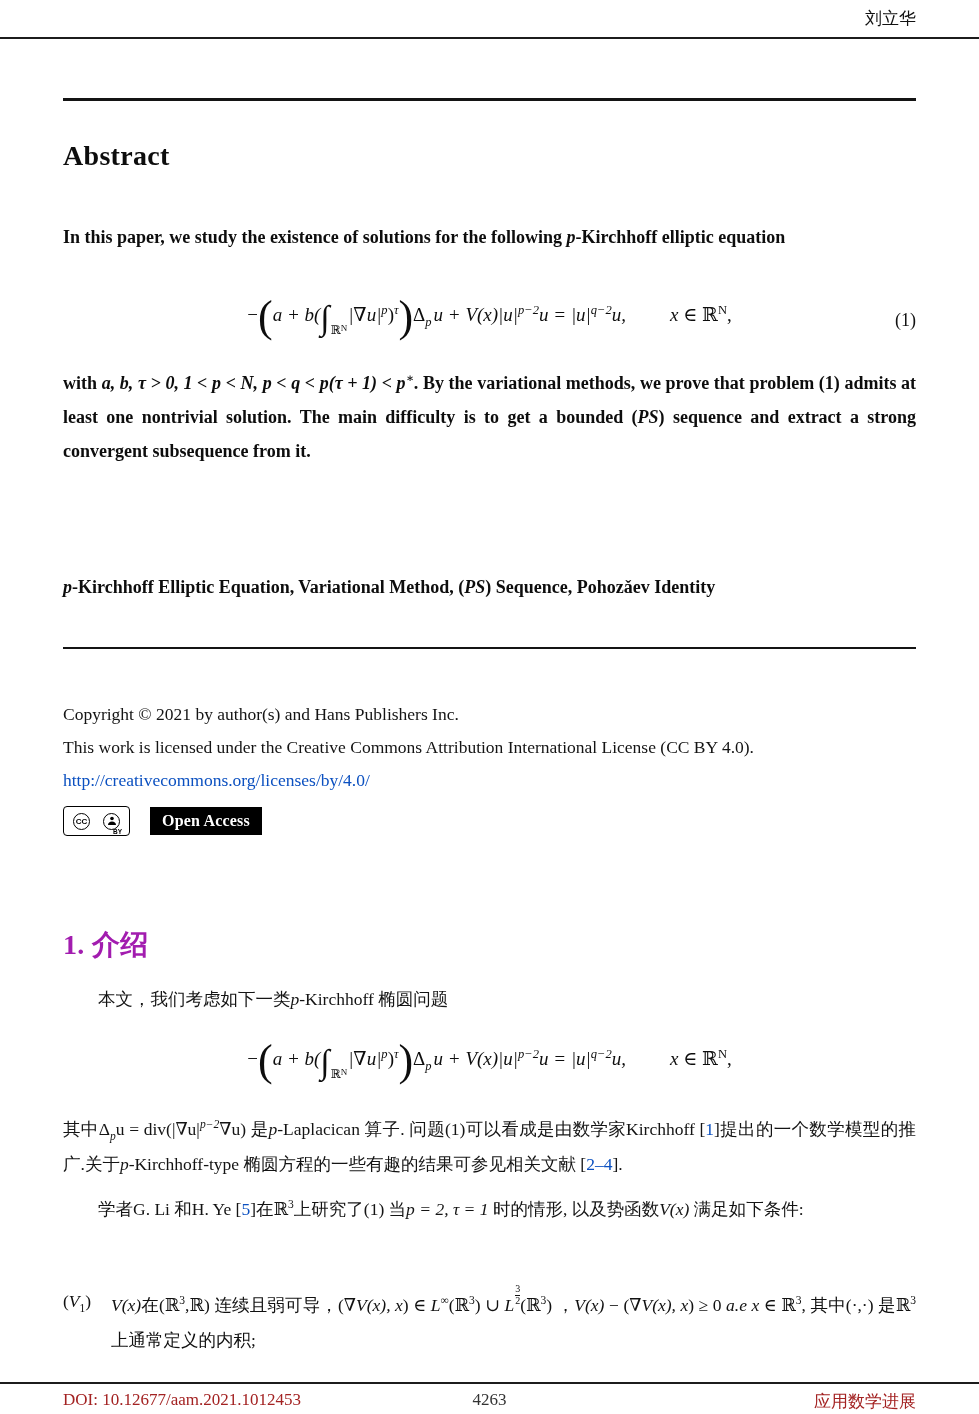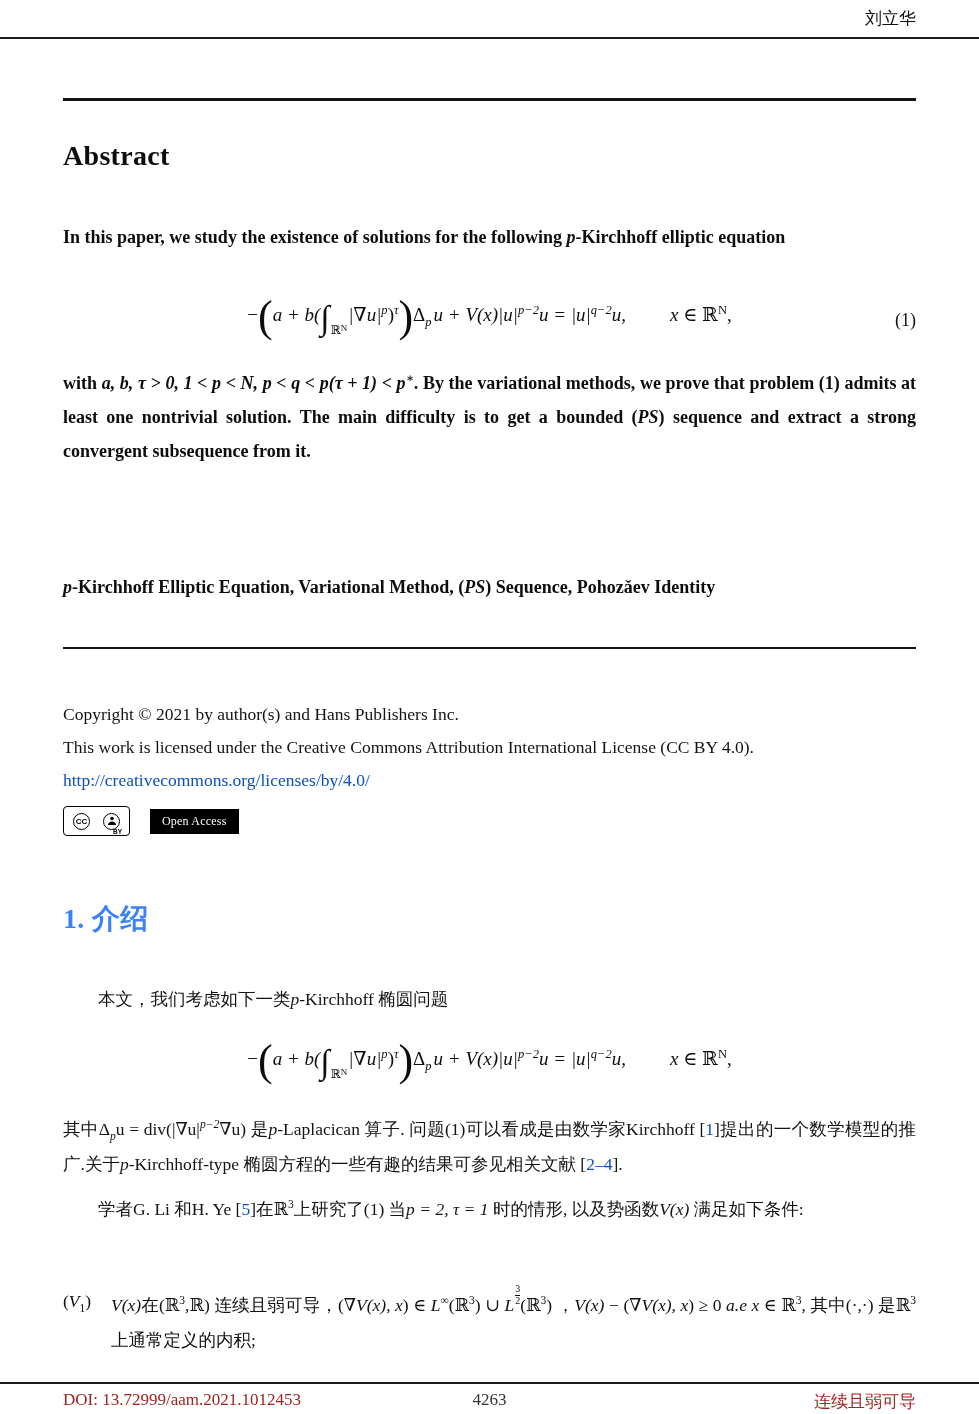--- a/index.html
+++ b/index.html
@@ -8,21 +8,21 @@
           font-family:"Liberation Serif","DejaVu Serif",serif; color:#111; overflow:hidden; }
   .abs { position:absolute; }
   .content-left { left:63px; width:853px; }
 
   .author-header { font-size:17px; color:#111; }
 
   .rule-full { left:0; width:979px; background:#1c1c1c; }
   .rule-content { left:63px; width:853px; background:#141414; }
 
   .h1 { font-size:28px; font-weight:bold; letter-spacing:0.3px; color:#0d0d0d; }
-  .h1.red { color:#3b82f6; }
+  .h1.red { color:#a21caf;margin-top:26px; }
 
   .para-bold { font-weight:bold; font-size:18px; line-height:34px; text-align:justify; color:#0d0d0d; }
   .para-cn { font-size:17.5px; line-height:35px; text-align:justify; color:#141414; }
   .para-copy { font-size:17.5px; line-height:33px; color:#141414; }
   .indent { text-indent:2em; }
 
   .it { font-style:italic; }
   .sup { vertical-align:super; font-size:66%; line-height:0; }
   .sub { vertical-align:sub; font-size:66%; line-height:0; }
   .cite { color:#0b50c0; cursor:pointer; }
@@ -42,21 +42,21 @@
   .copy-line { display:block; }
 
   .badges { display:flex; align-items:center; gap:20px; }
   .cc-badge { display:inline-flex; align-items:center; gap:13px; border:1.6px solid #000;
               border-radius:4px; padding:3px 9px; height:30px; position:relative; background:#fff; }
   .cc-circle { width:17px; height:17px; border:1.6px solid #000; border-radius:50%;
                display:inline-flex; align-items:center; justify-content:center;
                font-size:8px; font-weight:bold; font-family:"Liberation Sans",sans-serif; color:#000; }
   .cc-by-text { position:absolute; right:7px; bottom:0px; font-size:6.5px; font-weight:bold;
                 font-family:"Liberation Sans",sans-serif; color:#000; }
-  .oa-badge { background:#000; color:#fff; font-weight:normal; font-size:12px;
+  .oa-badge { background:#000; color:#fff; font-weight:bold; font-size:16px;
               padding:5px 12px; letter-spacing:0.2px; }
 
   .footer-row { display:flex; justify-content:space-between; font-size:17px; position:relative; }
   .footer-red { color:#a32222; }
   .footer-center { position:absolute; left:50%; transform:translateX(-50%); color:#333; }
 
   .v1row { display:flex; font-size:17.5px; }
   .v1label { width:48px; flex:0 0 48px; line-height:35px; }
   .v1body { flex:1; text-align:justify; line-height:35px; }
 
@@ -121,18 +121,18 @@
 
   <p class="abs content-left para-cn indent" style="top:1192px;"><span>学者G. Li 和H. Ye [</span><span class="cite">5</span><span>]在ℝ</span><span class="sup">3</span><span>上研究了(1) 当</span><span class="it">p = 2, τ = 1</span><span> 时的情形, 以及势函数</span><span class="it">V(x)</span><span> 满足如下条件:</span></p>
 
   <div class="abs content-left v1row" style="top:1284px;">
     <span class="v1label"><span>(</span><span class="it">V</span><span class="sub">1</span><span>)</span></span>
     <span class="v1body"><span class="it">V(x)</span><span>在(ℝ</span><span class="sup">3</span><span>,ℝ) 连续且弱可导，(∇</span><span class="it">V(x), x</span><span>) ∈ </span><span class="it">L</span><span class="sup">∞</span><span>(ℝ</span><span class="sup">3</span><span>) ∪ </span><span class="it">L</span><span class="frac"><span class="num">3</span><span class="den">2</span></span><span>(ℝ</span><span class="sup">3</span><span>) ，</span><span class="it">V(x)</span><span> − (∇</span><span class="it">V(x), x</span><span>) ≥ 0    </span><span class="it">a.e x</span><span> ∈ ℝ</span><span class="sup">3</span><span>, 其中(·,·) 是ℝ</span><span class="sup">3</span><span> 上通常定义的内积;</span></span>
   </div>
 
   <div class="abs rule-full" style="top:1382px; height:1.5px;"></div>
   <div class="abs content-left footer-row" style="top:1390px;">
-    <span class="footer-red">DOI: 13.72999/aam.2021.1012453</span>
+    <span class="footer-red">DOI: 10.12677/aam.2021.1012453</span>
     <span class="footer-center">4263</span>
-    <span class="footer-red">连续且弱可导</span>
+    <span class="footer-red">应用数学进展</span>
   </div>
 
 </div>
 
 </body></html>

